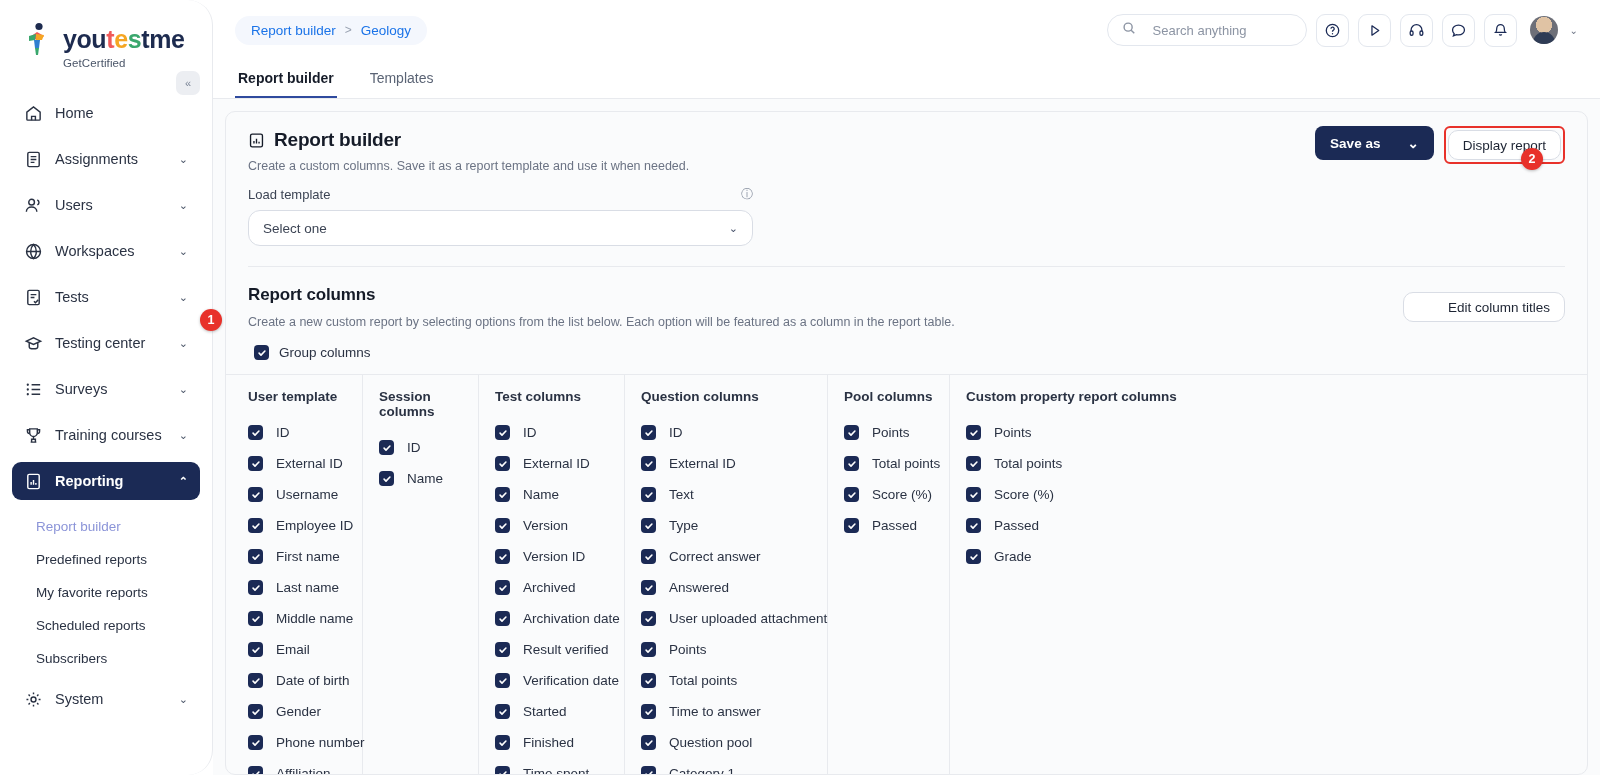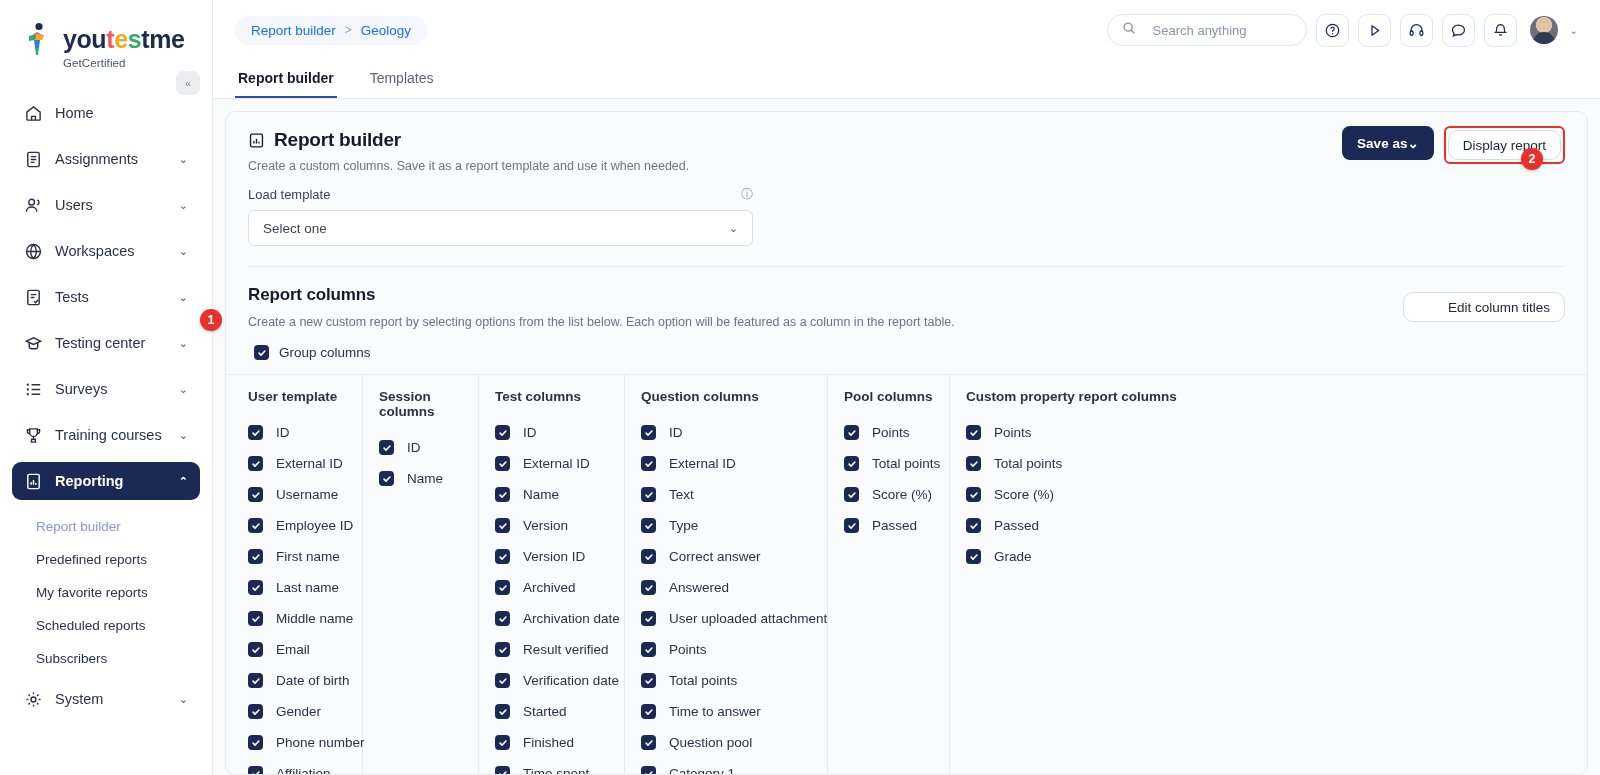--- a/index.html
+++ b/index.html
@@ -12,20 +12,21 @@
   .app { display: flex; width: 1600px; height: 775px; position: relative; }
 
   
   .sidebar {
     width: 213px; height: 775px;
     background: #ffffff;
     border-right: 1px solid #e8eaee;
     flex: 0 0 213px;
     position: relative;
     padding-top: 0;
+    border-radius: 25px;
   }
   .logo-wrap { padding: 22px 0 0 26px; height: 72px; }
   .logo { display: flex; flex-direction: column; align-items: flex-start; }
   .logo-row { display: flex; align-items: center; gap: 7px; }
   .logo-mark { width: 30px; height: 34px; position: relative; flex: 0 0 30px; }
   .logo-text { font-size: 25px; font-weight: 700; letter-spacing: -0.4px; line-height: 1; }
   .lt-you { color: #1d2b4f; }
   .lt-t1 { color: #f05a5a; }
   .lt-e { color: #f5a623; }
   .lt-s { color: #3aa76d; }
@@ -125,21 +126,21 @@
   .card-head { padding: 17px 22px 0 22px; position: relative; }
   .title-row { display: flex; align-items: center; gap: 9px; }
   .title-icon { width: 17px; height: 17px; color: #1b2a55; display:flex; }
   .page-title { font-size: 19px; font-weight: 700; color: #151b28; letter-spacing: -0.2px;}
   .page-sub { font-size: 12.5px; color: #6b7384; margin-top: 8px; }
 
   .head-actions { position: absolute; right: 22px; top: 14px; display: flex; align-items: flex-start; gap: 10px; }
   .btn-primary {
     background: #1b2a55; color: #ffffff; border: none; border-radius: 8px;
     height: 34px; padding: 0 15px; font-size: 13.5px; font-weight: 700;
-    display: flex; align-items: center; gap: 0; cursor: pointer;
+    display: flex; align-items: center; gap: 27px; cursor: pointer;
     font-family: "Liberation Sans", sans-serif;
   }
   .btn-outline {
     background: #ffffff; color: #1d2433; border: 1px solid #d9dde5; border-radius: 10px;
     height: 30px; padding: 0 14px; font-size: 13.5px; cursor: pointer;
     display: flex; align-items: center; font-family: "Liberation Sans", sans-serif;
   }
   .hl-box { border: 2px solid #e8312a; border-radius: 6px; padding: 2px; position: relative; }
 
   .badge {
@@ -149,21 +150,21 @@
     box-shadow: 0 1px 3px rgba(0,0,0,.25);
   }
   .badge-2 { right: 44px; top: 36px; }
   .badge-1 { left: 200px; top: 309px; }
 
   .form-row { padding: 13px 22px 0 22px; }
   .field-label-row { display: flex; align-items: center; width: 505px; justify-content: space-between; }
   .field-label { font-size: 13px; color: #3c4454; }
   .info-icon { color: #8c94a3; font-size: 12px; }
   .select-box {
-    margin-top: 7px; width: 505px; height: 36px; border: 1px solid #d9dde5; border-radius: 6px;
+    margin-top: 7px; width: 505px; height: 36px; border: 1px solid #d9dde5; border-radius: 12px;
     background: #ffffff; display: flex; align-items: center; justify-content: space-between;
     padding: 0 14px; font-size: 13.5px; color: #3c4454; cursor: pointer;
   }
   .select-caret { color: #46506a; font-size: 11px; }
 
   .divider { height: 1px; background: #e8eaee; margin: 20px 0 0 0; }
 
   .section { padding: 18px 22px 0 22px; position: relative; }
   .section-title { font-size: 17px; font-weight: 700; color: #151b28; letter-spacing: -0.15px;}
   .section-sub { font-size: 12.5px; color: #6b7384; margin-top: 10px; }

